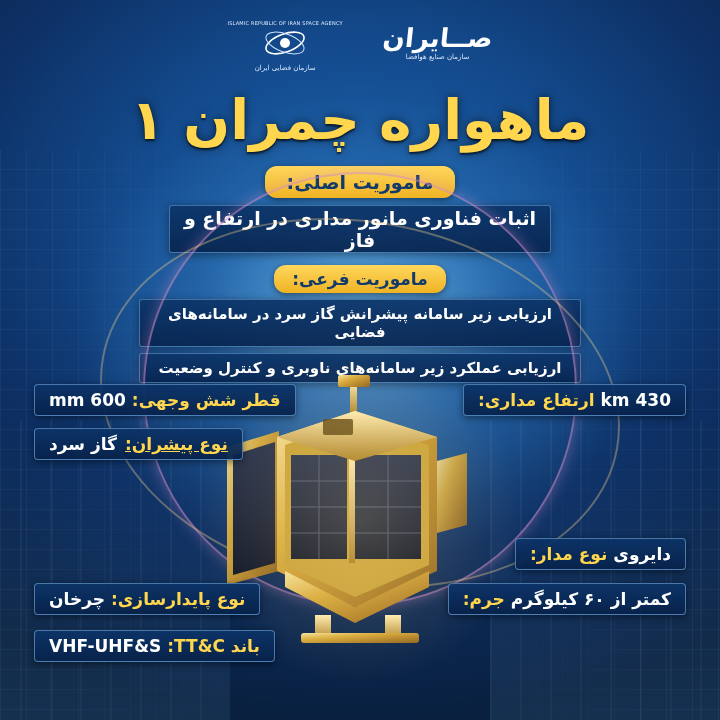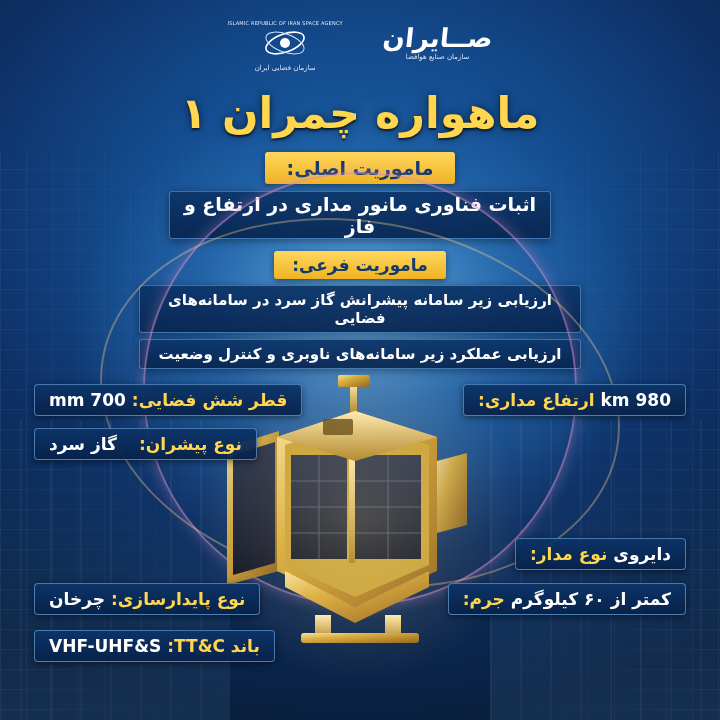--- a/index.html
+++ b/index.html
@@ -93,39 +93,39 @@
     letter-spacing: 1px;
     line-height: 1;
     transform: skewX(-6deg);
   }
   .sairan-caption { font-size:7px; color:#dfeaff; margin-top:2px;}
 
   .title {
     position: relative;
     text-align: center;
     margin-top: 16px;
-    font-size: 43px;
+    font-size: 55px;
     font-weight: bold;
     color: #ffd64d;
     text-shadow: 0 0 10px rgba(0,0,0,.55), 0 2px 2px rgba(0,0,0,.6);
     letter-spacing: 1px;
   }
 
   
   .banner-wrap { position:relative; margin-top: 14px; }
   .label-pill {
     display:block;
     margin: 0 auto;
     background: linear-gradient(180deg,#ffd75e,#f0b323);
     color:#123a6b;
     font-weight:bold;
     font-size:19px;
     padding:5px 22px;
     width: max-content;
-    border-radius: 3px;
+    border-radius: 12px;
     box-shadow: 0 2px 6px rgba(0,0,0,.45);
   }
   .label-pill.sub { font-size:17px; padding:4px 18px; }
   .bar {
     margin: 7px auto 0;
     width: 360px;
     background: linear-gradient(180deg, rgba(12,52,104,0.92), rgba(8,36,78,0.92));
     border: 1px solid rgba(120,185,245,0.5);
     border-radius: 3px;
     color:#ffffff;
@@ -272,41 +272,41 @@
       <polygon points="80,196 150,232 224,196 224,212 150,248 80,212" fill="url(#gold)"></polygon>
       <rect x="110" y="240" width="16" height="26" fill="url(#gold2)"></rect>
       <rect x="180" y="240" width="16" height="26" fill="url(#gold2)"></rect>
       <rect x="96" y="258" width="118" height="10" rx="3" fill="url(#gold)"></rect>
 
       <polygon points="232,86 262,78 262,150 232,158" fill="url(#gold)" opacity=".9"></polygon>
     </svg>
   </div>
 
   <div class="spec right" style="top:384px;">
-    <span class="v">980 km</span>
+    <span class="v">430 km</span>
     <span class="k" style="margin-right:6px;">ارتفاع مداری:</span>
   </div>
 
   <div class="spec right" style="top:538px;">
     <span class="v">دایروی</span>
     <span class="k" style="margin-right:6px;">نوع مدار:</span>
   </div>
 
   <div class="spec right" style="top:583px;">
     <span class="v">کمتر از ۶۰ کیلوگرم</span>
     <span class="k" style="margin-right:6px;">جرم:</span>
   </div>
 
   <div class="spec left" style="top:384px;">
-    <span class="k" style="margin-left:6px;">قطر شش فضایی:</span>
-    <span class="v">700 mm</span>
+    <span class="k" style="margin-left:6px;">قطر شش وجهی:</span>
+    <span class="v">600 mm</span>
   </div>
 
   <div class="spec left" style="top:428px;">
-    <span class="k" style="margin-left:22px;">نوع پیشران:</span>
+    <span class="k" style="margin-left:8px;text-decoration:underline;">نوع پیشران:</span>
     <span class="v">گاز سرد</span>
   </div>
 
   <div class="spec left" style="top:583px;">
     <span class="k" style="margin-left:6px;">نوع پایدارسازی:</span>
     <span class="v">چرخان</span>
   </div>
 
   <div class="spec left" style="top:630px;">
     <span class="k" style="margin-left:6px;">باند TT&amp;C:</span>

